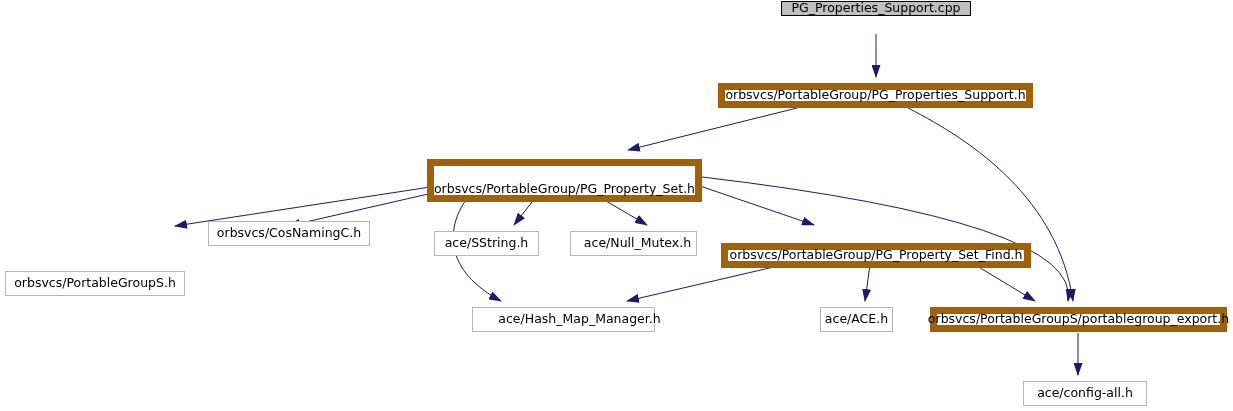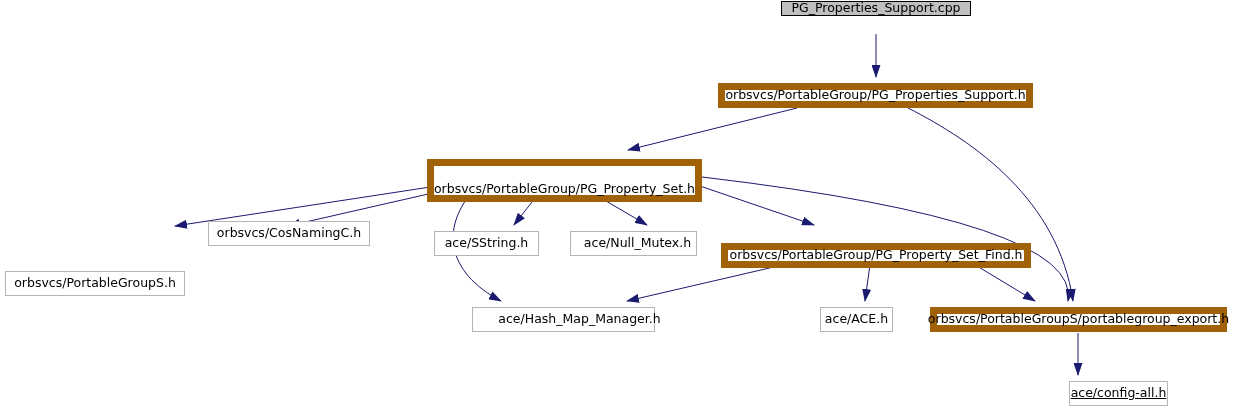--- a/index.html
+++ b/index.html
@@ -104,17 +104,17 @@
       </div>
       <div class="node plain" style="left: 472px; top: 307px; width: 183px; height: 25px; padding-left: 32px;">
         <span>ace/Hash_Map_Manager.h</span>
       </div>
       <div class="node plain" style="left: 820px; top: 307px; width: 73px; height: 25px;">
         <span>ace/ACE.h</span>
       </div>
       <div class="node linked" style="left: 930px; top: 307px; width: 297px; height: 25px;">
         <span>orbsvcs/PortableGroupS/portablegroup_export.h</span>
       </div>
-      <div class="node plain" style="left: 1069px; top: 381px; width: 99px; height: 25px; text-decoration: underline;">
+      <div class="node plain" style="left: 1023px; top: 381px; width: 124px; height: 25px;">
         <span>ace/config-all.h</span>
       </div>
     </div>
 </div>
 
 </body></html>

